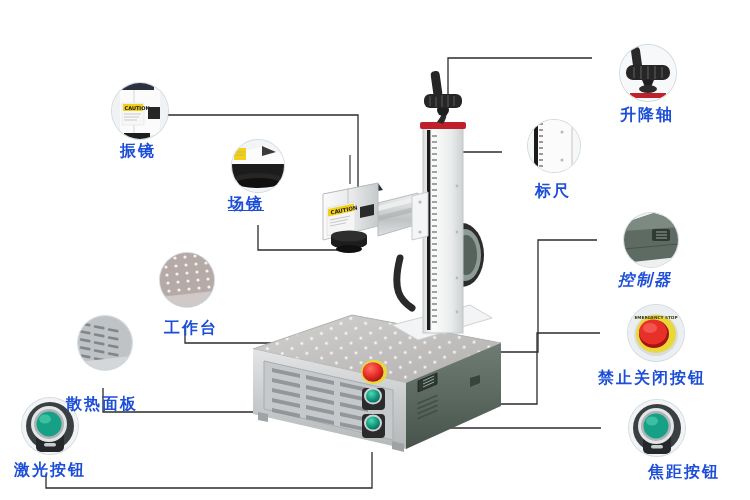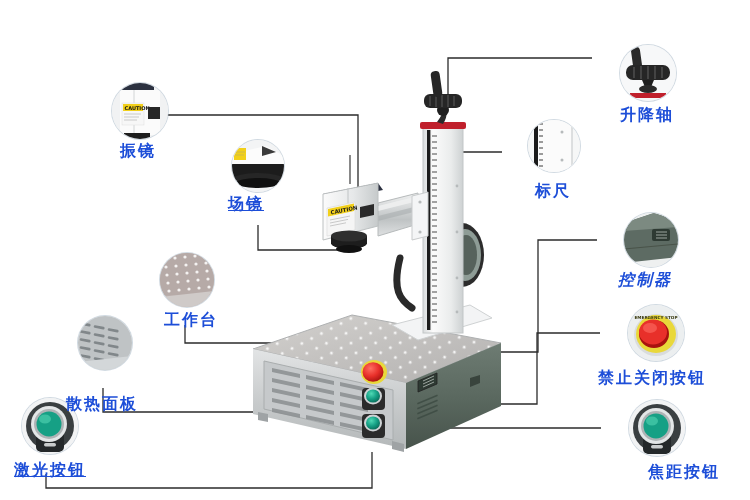--- a/index.html
+++ b/index.html
@@ -473,17 +473,17 @@
     </svg>
   </div>
 
   <div class="lbl" style="left:120px;top:143px;">振镜</div>
   <div class="lbl" style="left:228px;top:196px;text-decoration:underline;">场镜</div>
   <div class="lbl" style="left:620px;top:107px;">升降轴</div>
   <div class="lbl" style="left:535px;top:163px;margin-top:20px;">标尺</div>
   <div class="lbl" style="left:618px;top:272px;font-style:italic;">控制器</div>
   <div class="lbl" style="left:598px;top:370px;font-family:Liberation Serif, serif;">禁止关闭按钮</div>
   <div class="lbl" style="left:648px;top:464px;">焦距按钮</div>
-  <div class="lbl" style="left:164px;top:312px;">工作台</div>
+  <div class="lbl" style="left:164px;top:321px;font-family:Liberation Mono, monospace;">工作台</div>
   <div class="lbl" style="left:66px;top:396px;">散热面板</div>
-  <div class="lbl" style="left:14px;top:462px;text-decoration:underline;">激光按钮</div>
+  <div class="lbl" style="left:14px;top:462px;">激光按钮</div>
 
 </div>
 
 </body></html>

